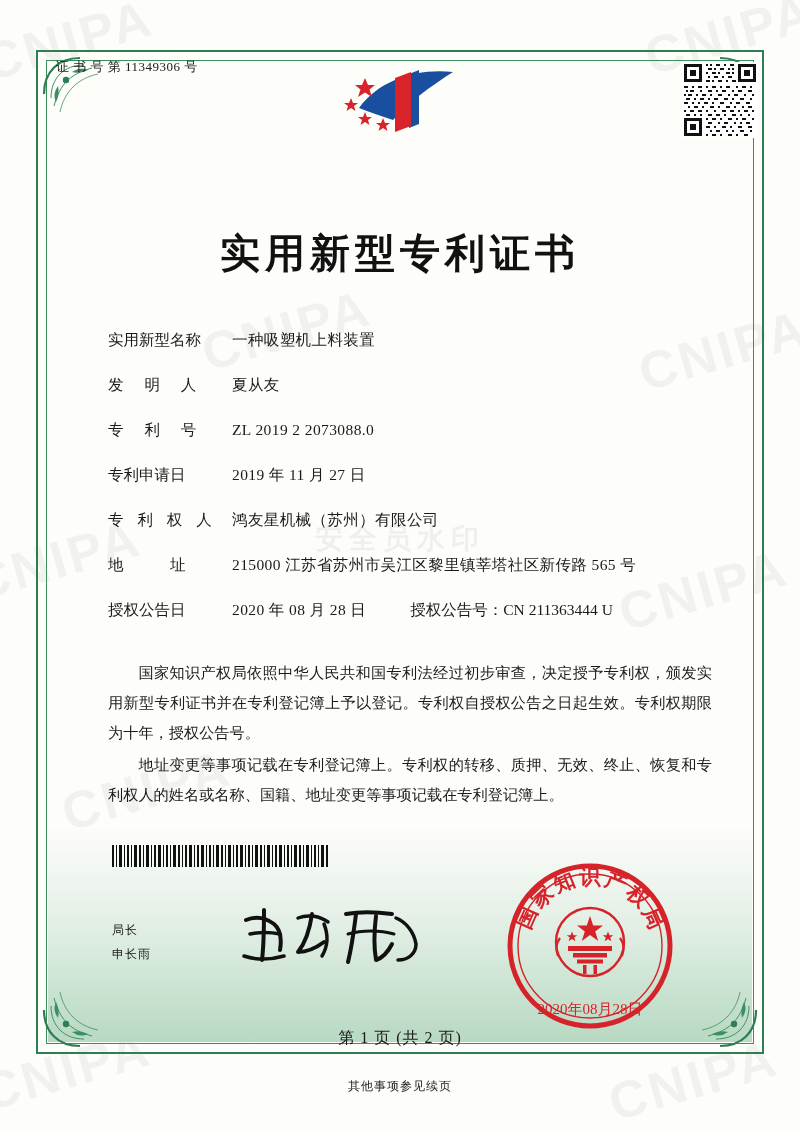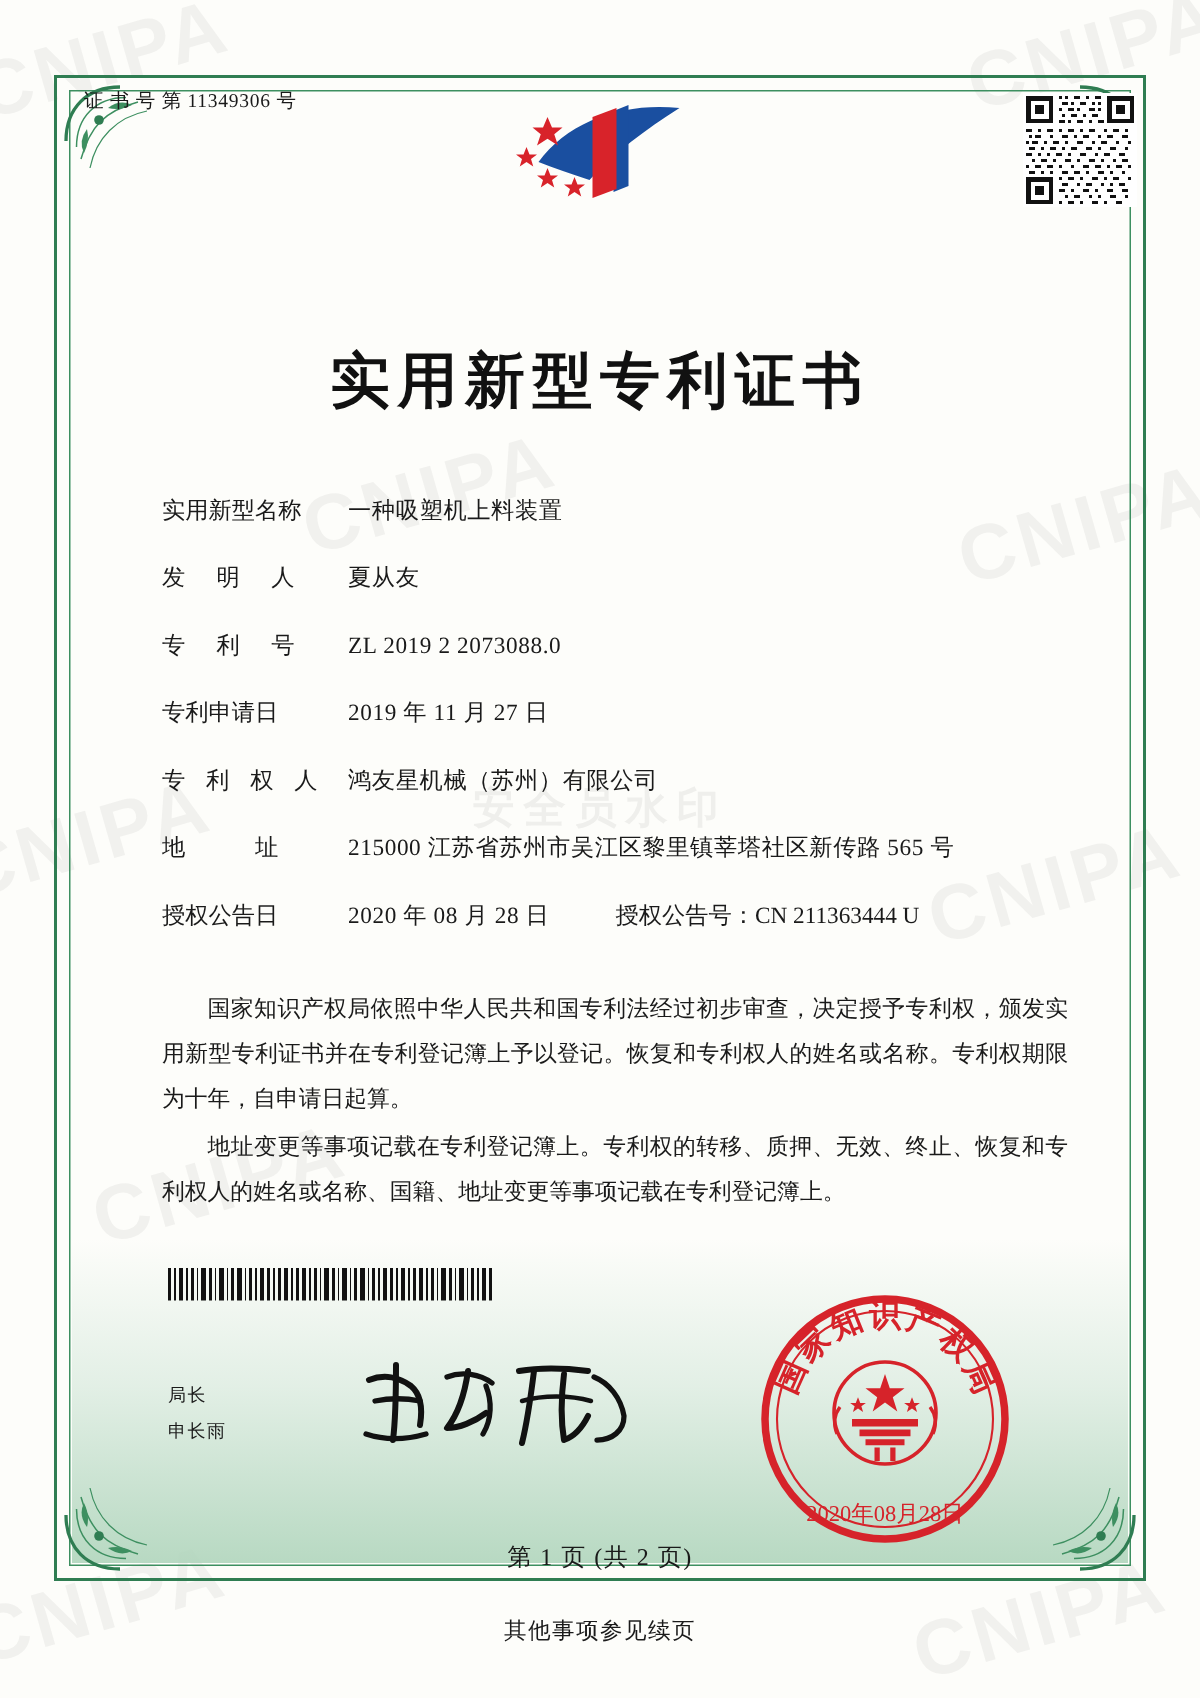--- a/index.html
+++ b/index.html
@@ -186,21 +186,21 @@
     position: absolute;
     left: 0; right: 0; top: 1028px;
     text-align: center;
     font-size: 16px;
     letter-spacing: 1px;
   }
   .footer-note {
     position: absolute;
     left: 0; right: 0; top: 1078px;
     text-align: center;
-    font-size: 15px;
+    font-size: 12px;
     letter-spacing: 1px;
   }
 </style>
 </head>
 <body>
 
 <div id="certificate">
 
   <div class="watermark wm1">CNIPA</div>
   <div class="watermark wm2">CNIPA</div>
@@ -460,21 +460,21 @@
     <div class="field-row split">
       <div class="field-label">授权公告日</div>
       <div class="field-value">2020 年 08 月 28 日</div>
       <div class="field-label2">授权公告号：</div>
       <div class="field-value2">CN 211363444 U</div>
     </div>
 
   </div>
 
   <div class="paragraphs">
-    <p>国家知识产权局依照中华人民共和国专利法经过初步审查，决定授予专利权，颁发实用新型专利证书并在专利登记簿上予以登记。恢复和专利权人的姓名或名称。专利权期限为十年，自申请日起算。</p>
+    <p>国家知识产权局依照中华人民共和国专利法经过初步审查，决定授予专利权，颁发实用新型专利证书并在专利登记簿上予以登记。专利权自授权公告之日起生效。专利权期限为十年，授权公告号。</p>
     <p>地址变更等事项记载在专利登记簿上。专利权的转移、质押、无效、终止、恢复和专利权人的姓名或名称、国籍、地址变更等事项记载在专利登记簿上。</p>
   </div>
 
   <div class="barcode">
     <svg width="216" height="22" viewBox="0 0 216 22" shape-rendering="crispEdges">
       <g fill="#111">
         <rect x="0" y="0" width="2" height="22"></rect>
           <rect x="4" y="0" width="1" height="22"></rect>
         <rect x="7" y="0" width="3" height="22"></rect>
           <rect x="12" y="0" width="1" height="22"></rect>

